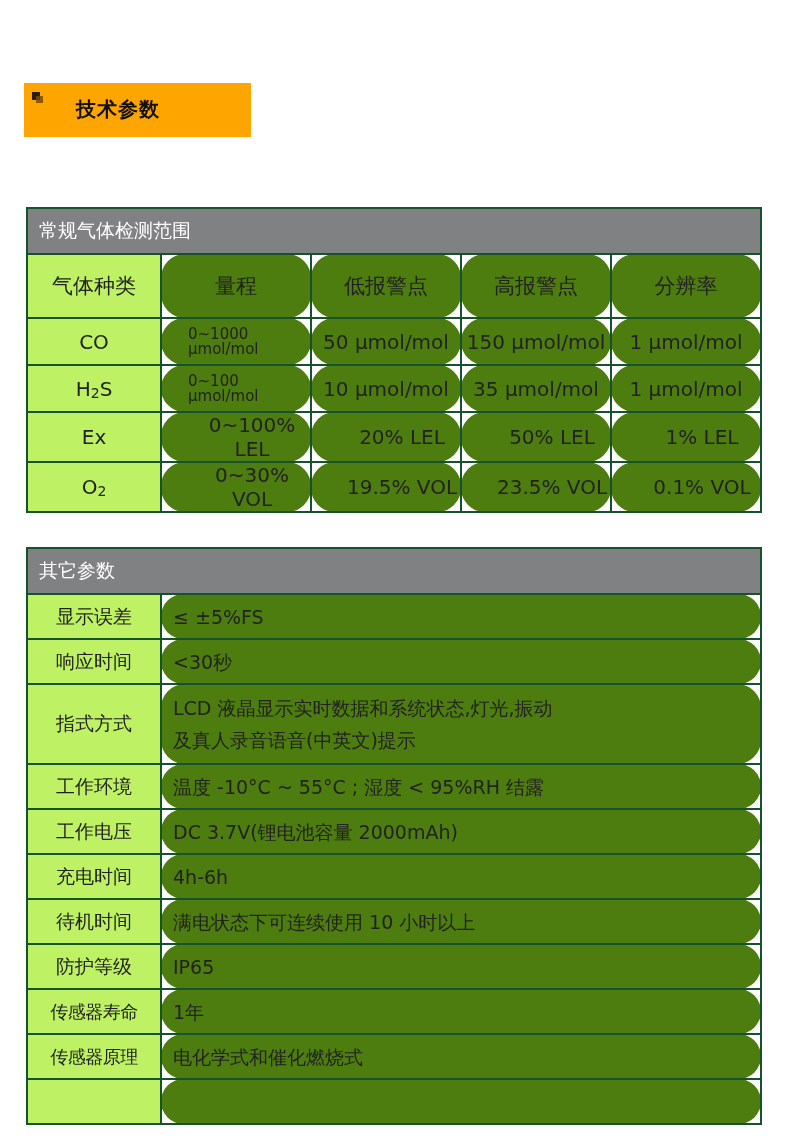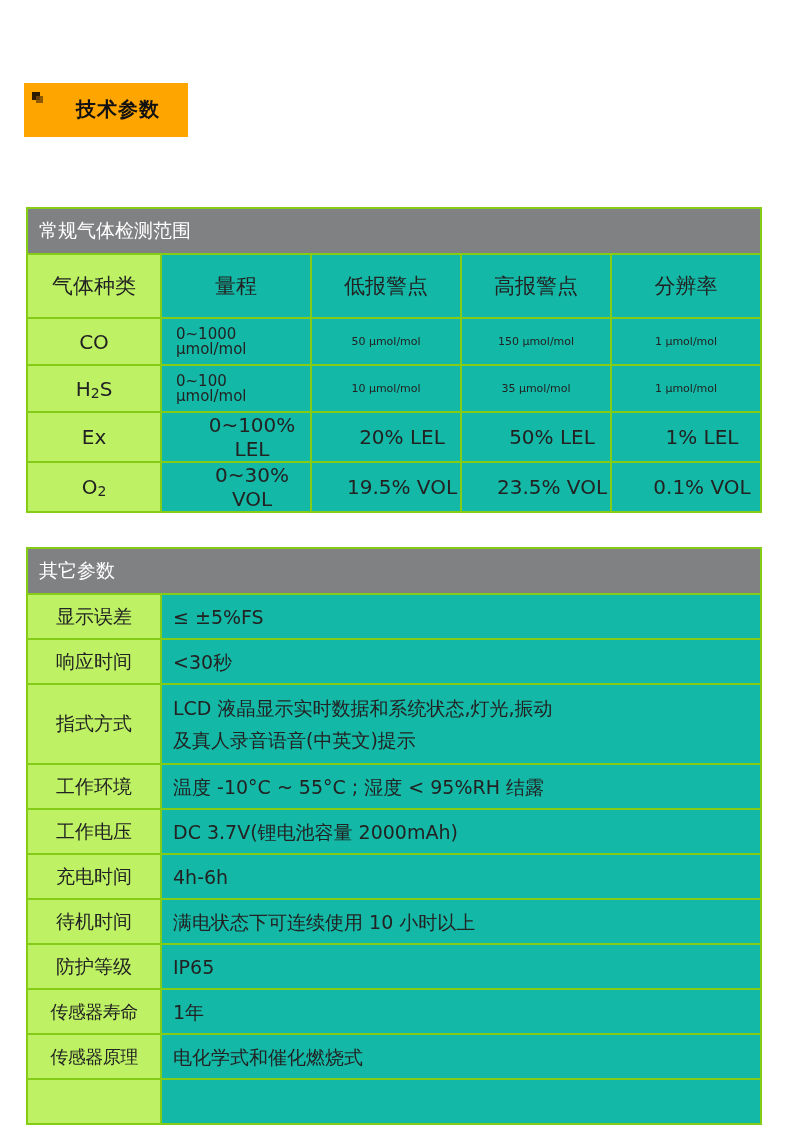--- a/index.html
+++ b/index.html
@@ -2,53 +2,53 @@
 <html><head>
 <meta charset="utf-8">
 <style>
   html, body { margin: 0; padding: 0; background: #ffffff; }
   body {
     width: 790px; height: 1143px; overflow: hidden; position: relative;
     font-family: "DejaVu Sans", "Liberation Sans", sans-serif;
     color: #222222;
   }
   .banner {
-    position: absolute; left: 24px; top: 83px; width: 164px; height: 54px;
+    position: absolute; left: 24px; top: 83px; width: 227px; height: 54px;
     background: #ffa500;
   }
   .banner-icon {
     position: absolute; left: 8px; top: 9px; width: 10px; height: 10px;
   }
   .banner-icon .sq1 { position: absolute; left: 0; top: 0; width: 8px; height: 8px; background: #2b1a00; }
   .banner-icon .sq2 { position: absolute; left: 4px; top: 4px; width: 7px; height: 7px; background: #7a4a00; opacity: 0.85; }
   .banner-title {
     position: absolute; left: 52px; top: 13px; font-size: 20px; font-weight: bold; color: #111111;
     letter-spacing: 1px;
   }
 
   table.spec {
     position: absolute; left: 26px; border-collapse: collapse; table-layout: fixed;
   }
   table.spec td, table.spec th {
-    border: 2px solid #84cc16; padding: 0; text-align: center; vertical-align: middle;
+    border: 2px solid #14532d; padding: 0; text-align: center; vertical-align: middle;
     overflow: hidden;
   }
   .section-head {
     background: #808183; color: #ffffff; text-align: left !important;
     font-weight: normal; font-size: 19px; padding-left: 11px !important; height: 44px;
   }
   .gray-cell { background: #bef264; }
-  .white-cell { background: #14b8a6; }
+  .white-cell { background: #4d7c0f; border-radius: 24px; }
 
   #t1 { top: 207px; width: 734px; }
   #t1 .col-h { font-size: 21px; height: 62px; }
   #t1 .row td { height: 45px; }
   #t1 .gas { font-size: 20px; }
-  #t1 .small2 { font-size: 15px; line-height: 15px; text-align: left; padding-left: 14px; }
-  #t1 .small { font-size: 11px; }
+  #t1 .small2 { font-size: 15px; line-height: 15px; text-align: left; padding-left: 26px; }
+  #t1 .small { font-size: 20px; }
   #t1 .big { font-size: 20px; padding-left: 32px; }
   .sub { font-size: 14px; vertical-align: -2px; }
 
   #t2 { top: 547px; width: 734px; }
   #t2 .label { font-size: 19px; width: 130px; }
   #t2 .val { font-size: 19px; text-align: left; padding-left: 11px; line-height: 32px; }
   #t2 tr.r td { height: 43px; }
   #t2 tr.tall td { height: 78px; }
   #t2 .tight { font-size: 18px; letter-spacing: -0.5px; }
 </style>

